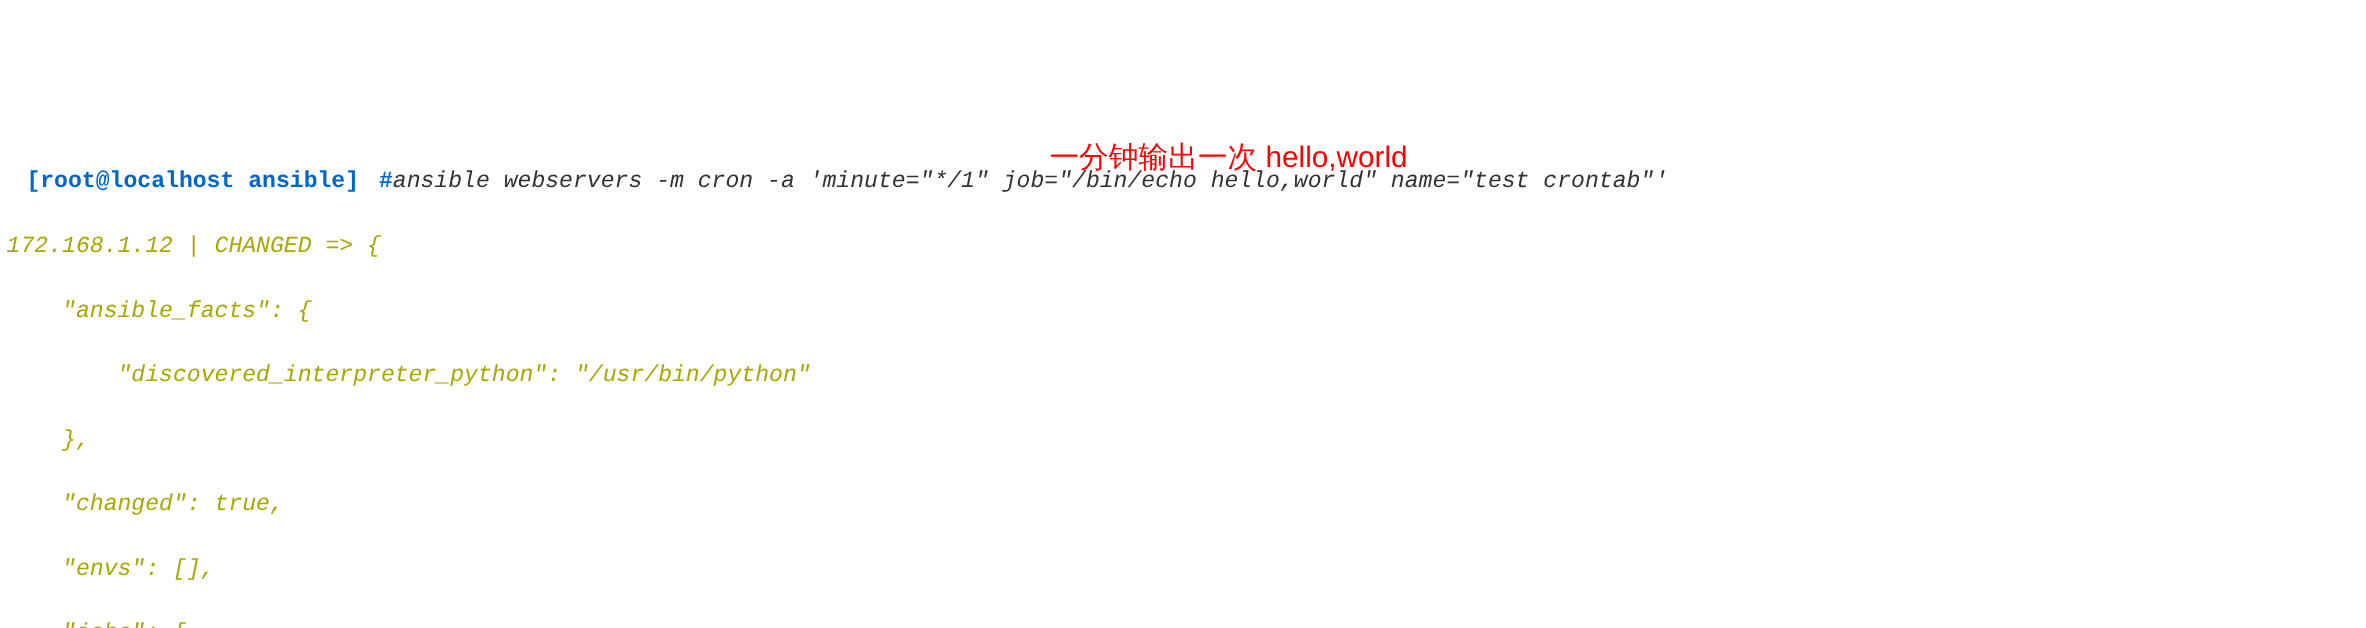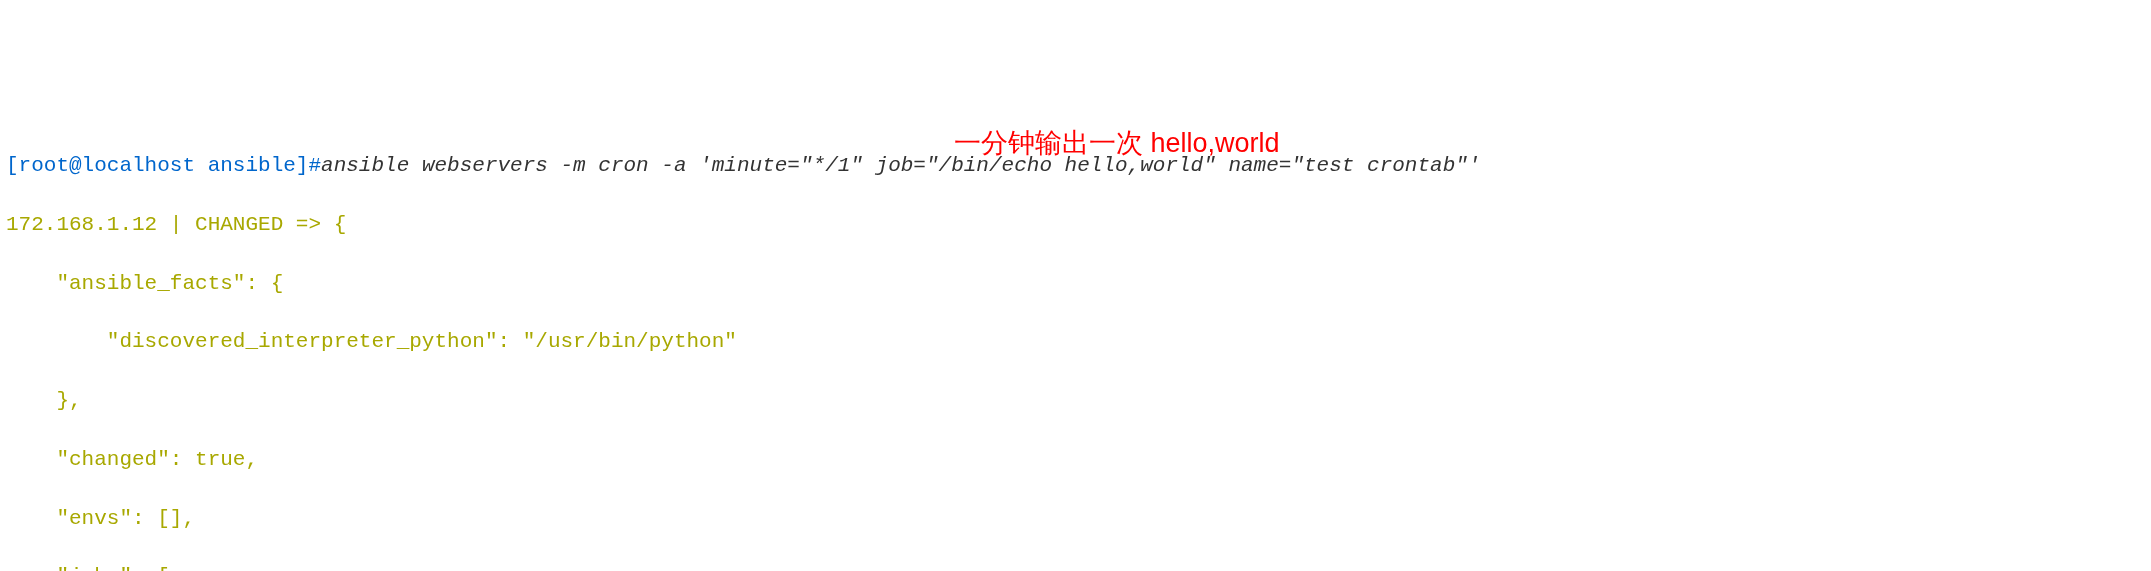--- a/index.html
+++ b/index.html
@@ -16,29 +16,31 @@
       white-space: pre;
       position: relative;
     }
     .terminal {
       display: block;
     }
     .line {
       display: block;
     }
     .prompt-bold {
-      font-weight: normal;
+      font-weight: bold;
       color: #0066cc;
+      margin-left: 18px;
     }
     .cmd-text {
       color: #333333;
       font-style: italic;
     }
     .yellow {
       color: #a8a800;
+      font-style: italic;
     }
     .annotation {
       position: absolute;
       color: #ff0000;
       font-family: "Microsoft YaHei", Arial, sans-serif;
       font-size: 27px;
       left: 954px;
       top: 125px;
       white-space: nowrap;
     }

